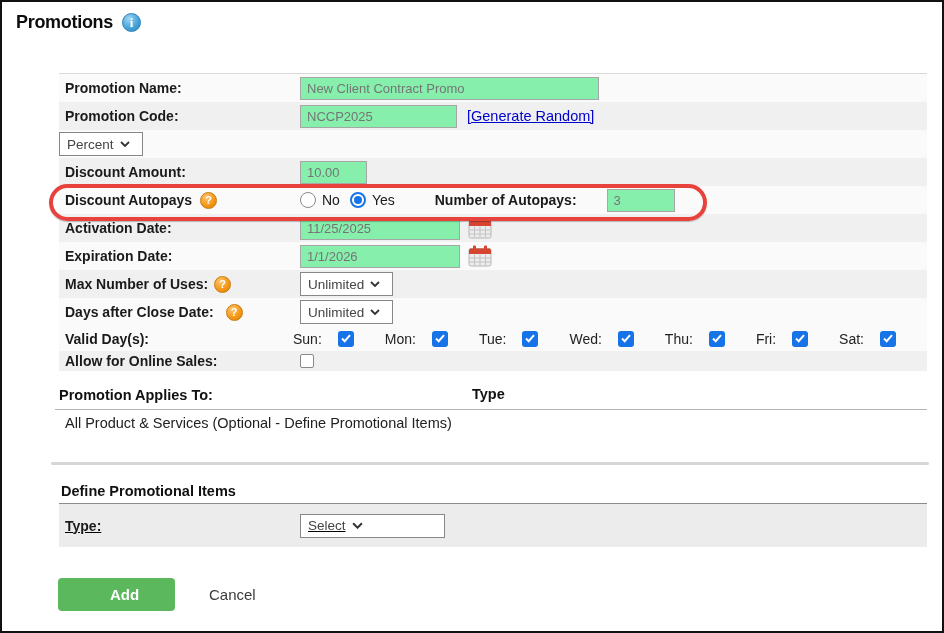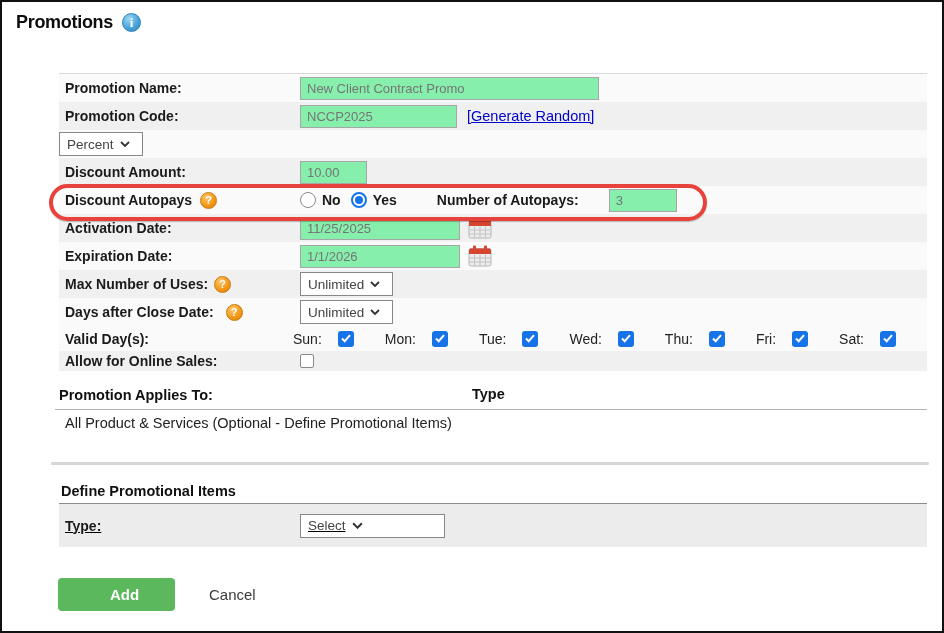--- a/index.html
+++ b/index.html
@@ -30,21 +30,21 @@
         background:#86efac; font-family:"Liberation Sans", sans-serif; }
   .w299{width:299px} .w157{width:157px} .w67{width:67px} .w160{width:160px} .w68{width:68px}
   .link { font-size:14.5px; color:#0000cc; text-decoration:underline; margin-left:10px; cursor:pointer; }
   .sel { display:inline-flex; align-items:center; justify-content:flex-start; gap:6px;
          border:1px solid #878787; background:#fff; height:24px; padding:0 7px;
          font-size:13.5px; color:#444; cursor:default; }
   .sel svg { flex:0 0 auto; }
   .radio { position:relative; width:16px; height:16px; border:1px solid #8b8b8b; border-radius:50%; background:#fff; }
   .radio.checked { border:2px solid #1673e8; }
   .radio.checked::after { content:''; position:absolute; inset:2px; background:#1673e8; border-radius:50%; }
-  .radio-lbl { font-weight:700; font-size:14px; color:#1a1a1a; }
+  .radio-lbl { font-weight:400; font-size:14px; color:#1a1a1a; }
   .cbx { width:14px; height:14px; border:1.5px solid #8a8a8a; border-radius:2px; background:#fff; }
   .cb-on { width:16px; height:16px; background:#1673e8; border-radius:3px;
            display:flex; align-items:center; justify-content:center; }
   .day { display:flex; align-items:center; margin-right:31px; }
   .day-lbl { font-size:14px; color:#222; margin-right:16px; }
   .cal { display:inline-flex; margin-left:8px; cursor:pointer; }
 
   
   .red-oval { position:absolute; left:47px; top:182px; width:658px; height:37px;
               border:4px solid #e8423d; border-radius:22px; z-index:5; pointer-events:none;

